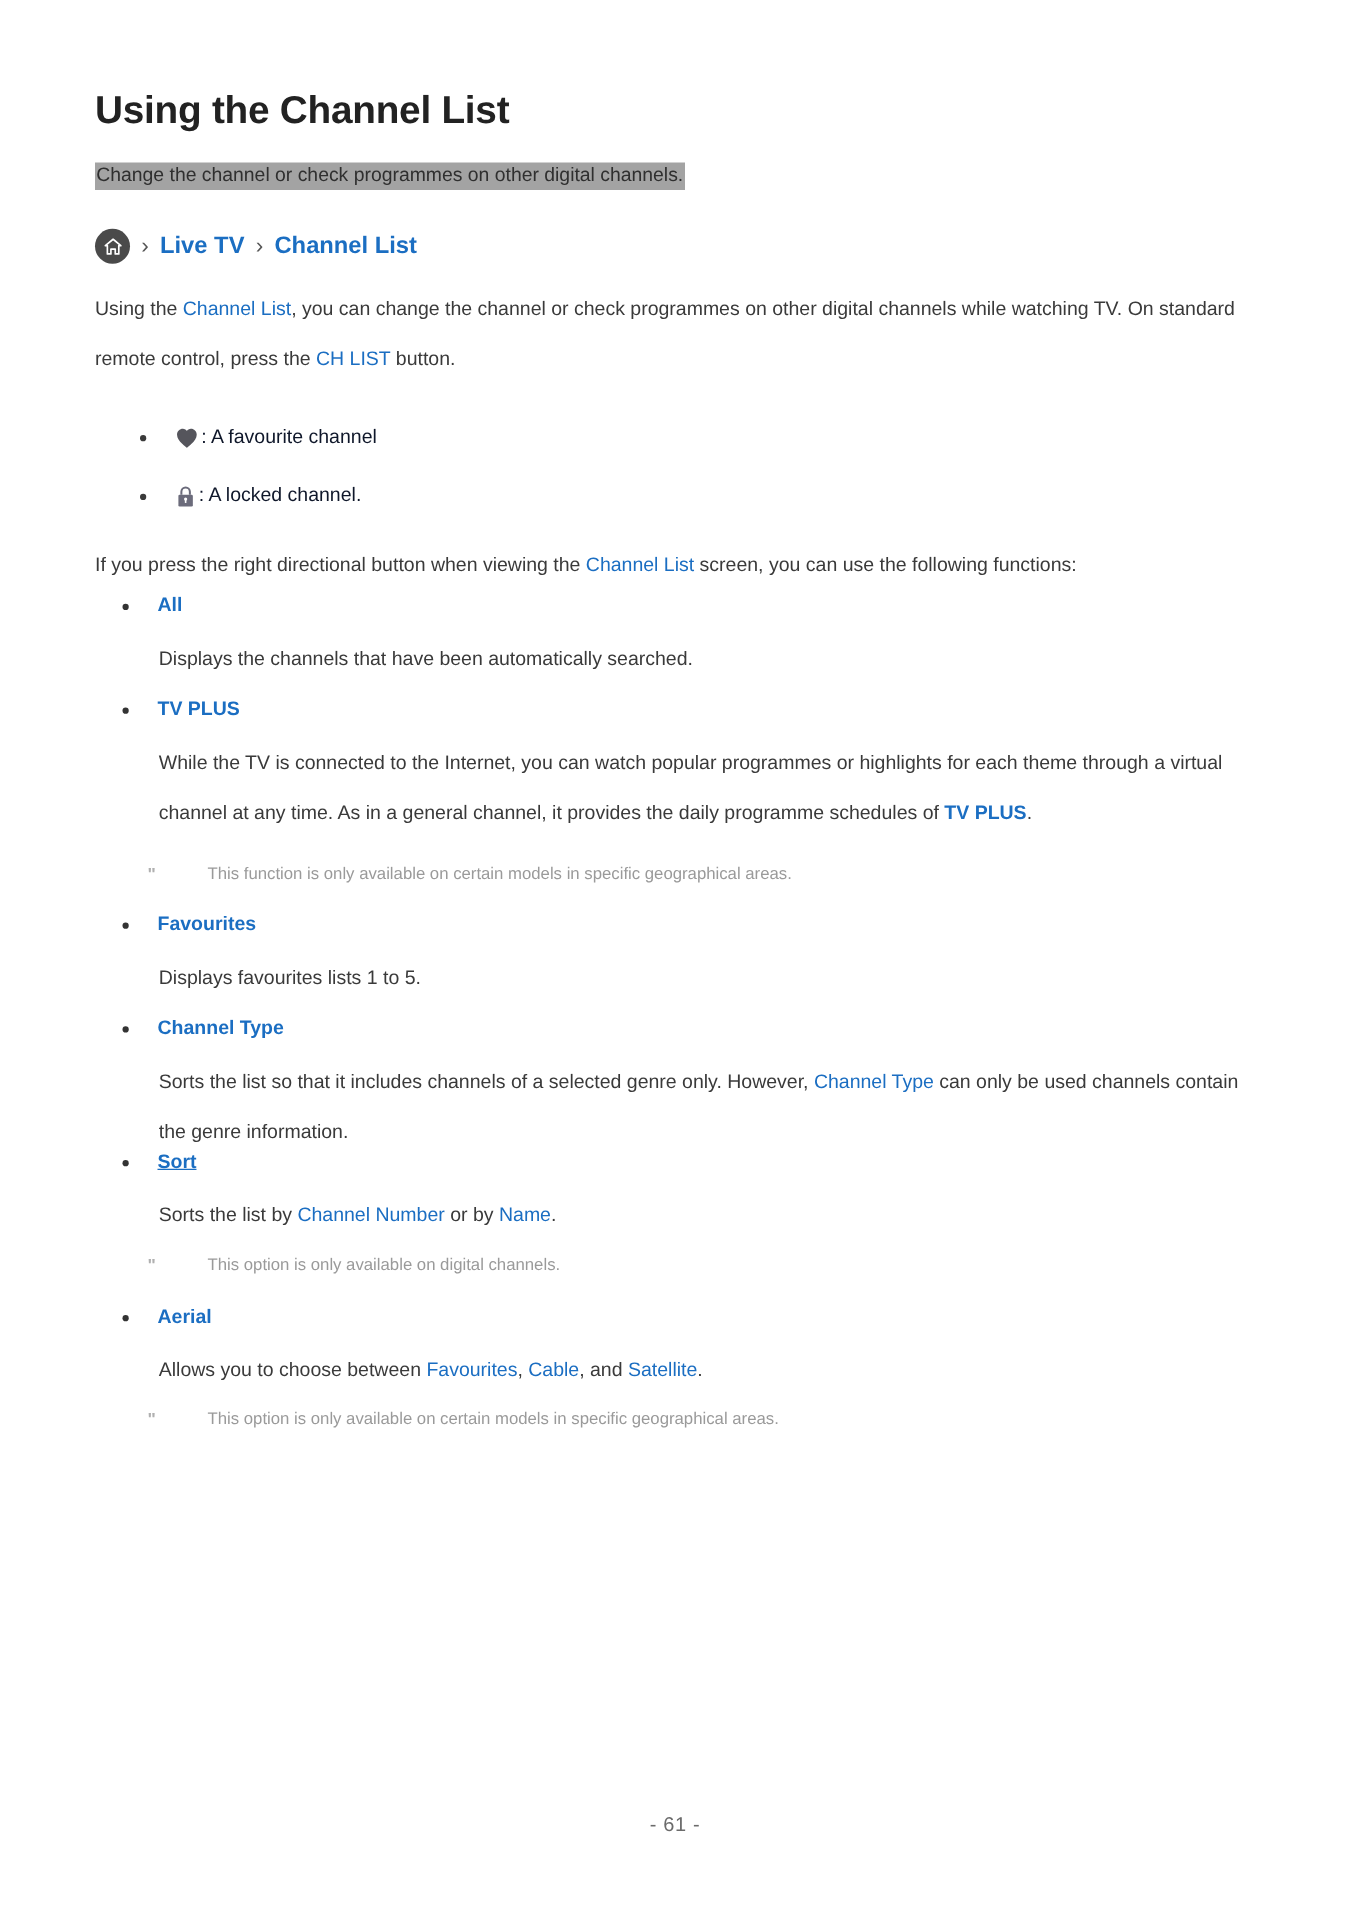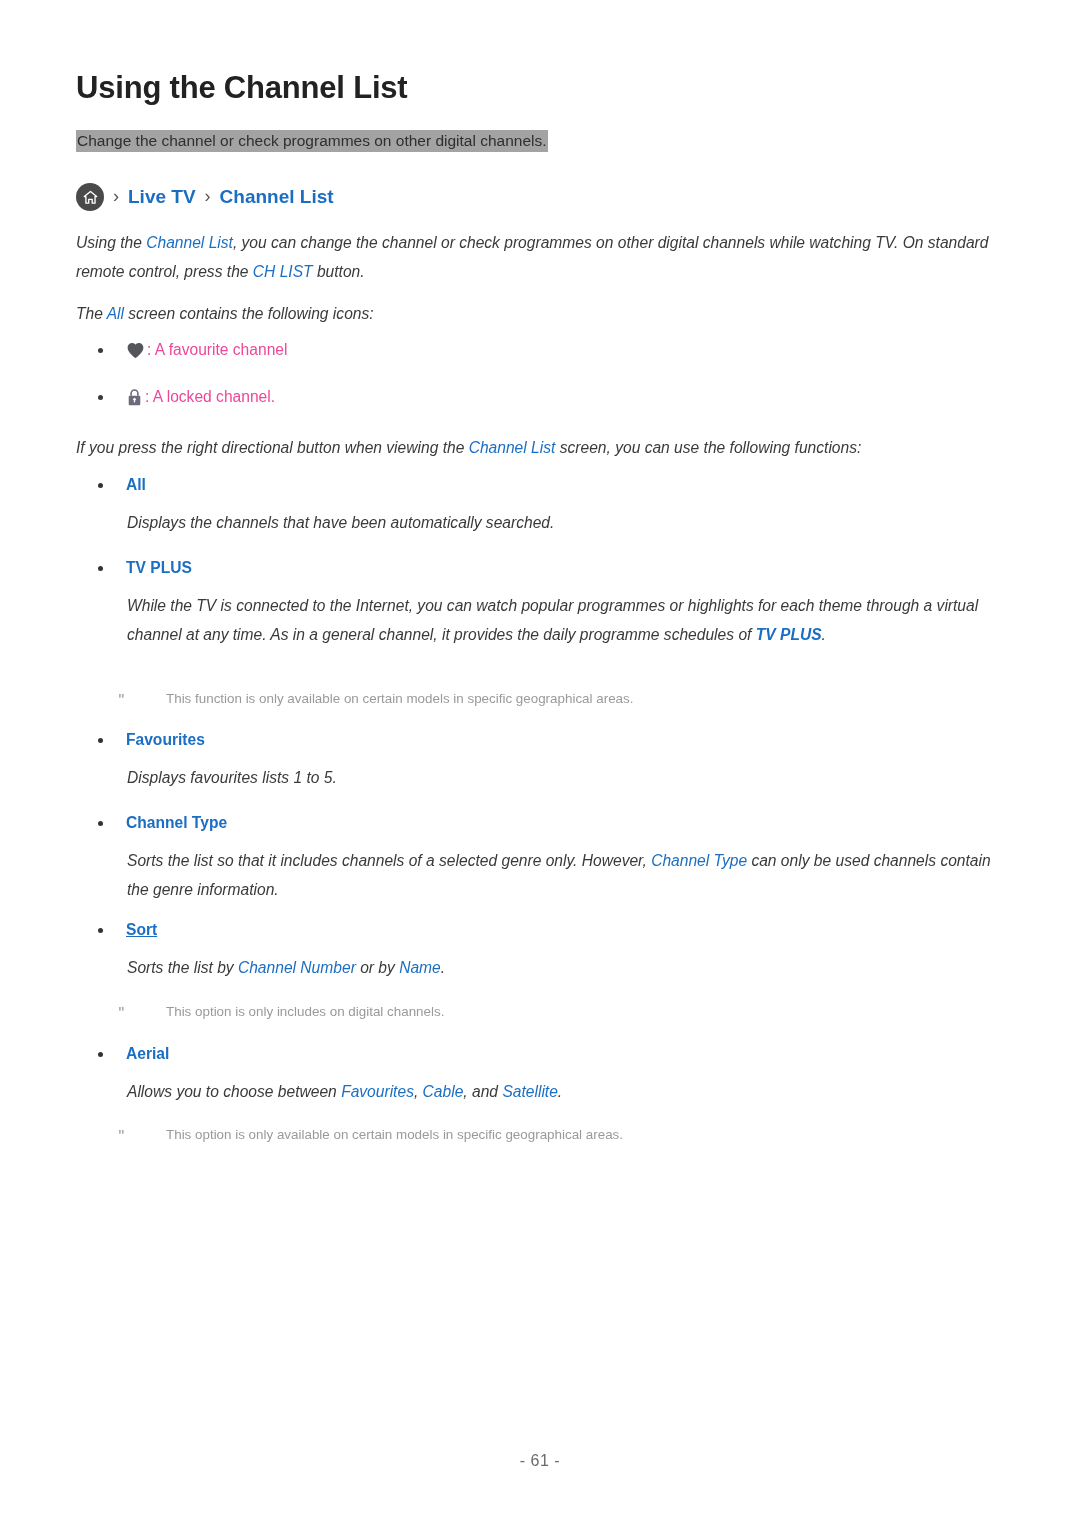--- a/index.html
+++ b/index.html
@@ -85,35 +85,34 @@
     color: #1b6ec2;
     white-space: nowrap;
   }
 
   
   .body-text {
     position: absolute;
     left: 76px;
     width: 920px;
     font-size: 15.6px;
-    line-height: 29px;
+    line-height: 40px;
     color: #3a3a3a;
-    font-style: italic;
   }
   .lnk { color: #1b6ec2; }
   .lnk-b { color: #1b6ec2; font-weight: bold; }
 
   
   .icon-item {
     position: absolute;
-    left: 98px;
+    left: 112px;
     display: flex;
     align-items: center;
     font-size: 15.6px;
-    color: #ec4899;
+    color: #0f172a;
     line-height: 24px;
   }
   .dot {
     width: 5px;
     height: 5px;
     border-radius: 50%;
     background: #3a3a3a;
     flex: 0 0 auto;
     margin-right: 23px;
   }
@@ -191,23 +190,20 @@
     <span class="crumb-sep">›</span>
     <span class="crumb">Live TV</span>
     <span class="crumb-sep">›</span>
     <span class="crumb">Channel List</span>
   </div>
 
   <div class="body-text" style="top:228px;">
     <span>Using the </span><span class="lnk">Channel List</span><span>, you can change the channel or check programmes on other digital channels while watching TV. On standard remote control, press the </span><span class="lnk">CH LIST</span><span> button.</span>
   </div>
 
-  <div class="body-text" style="top:299px;">
-    <span>The </span><span class="lnk">All</span><span> screen contains the following icons:</span>
-  </div>
 
   <div class="icon-item" style="top:338px;">
     <span class="dot"></span>
     <span class="inline-glyph">
       <svg width="19" height="17" viewBox="0 0 24 22" aria-hidden="true">
         <path d="M12 21S1.8 14.2 1.8 7.6C1.8 3.9 4.6 1.4 7.8 1.4c2 0 3.4 1 4.2 2.2.8-1.2 2.2-2.2 4.2-2.2 3.2 0 6 2.5 6 6.2C22.2 14.2 12 21 12 21z" fill="#55555c"></path>
       </svg>
     </span>
     <span>: A favourite channel</span>
   </div>
@@ -267,21 +263,21 @@
 
   <div class="opt" style="top:918px;text-decoration:underline;">
     <span class="dot"></span>
     <span>Sort</span>
   </div>
   <div class="body-text" style="left:127px; width:869px; top:953px;">
     <span>Sorts the list by </span><span class="lnk">Channel Number</span><span> or by </span><span class="lnk">Name</span><span>.</span>
   </div>
   <div class="note" style="top:1000px;">
     <span class="note-mark">"</span>
-    <span class="note-body">This option is only includes on digital channels.</span>
+    <span class="note-body">This option is only available on digital channels.</span>
   </div>
 
   <div class="opt" style="top:1042px;">
     <span class="dot"></span>
     <span>Aerial</span>
   </div>
   <div class="body-text" style="left:127px; width:869px; top:1077px;">
     <span>Allows you to choose between </span><span class="lnk">Favourites</span><span>, </span><span class="lnk">Cable</span><span>, and </span><span class="lnk">Satellite</span><span>.</span>
   </div>
   <div class="note" style="top:1123px;">

